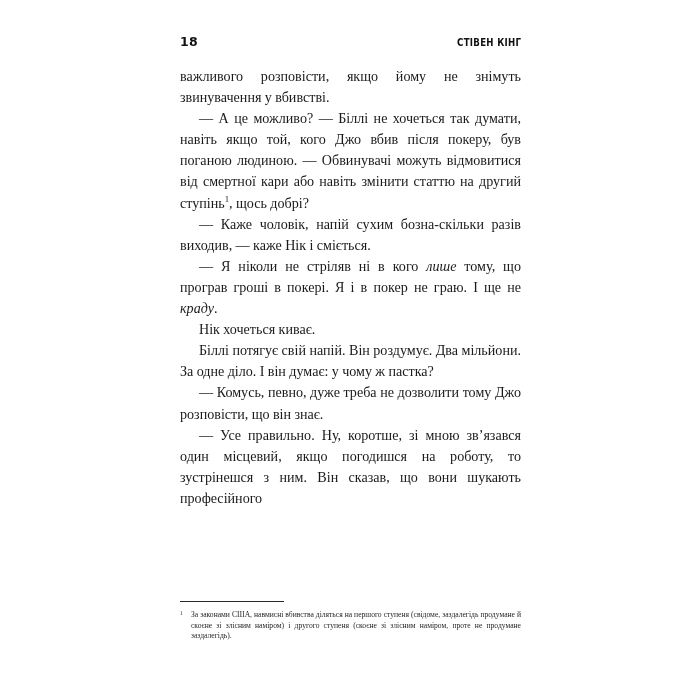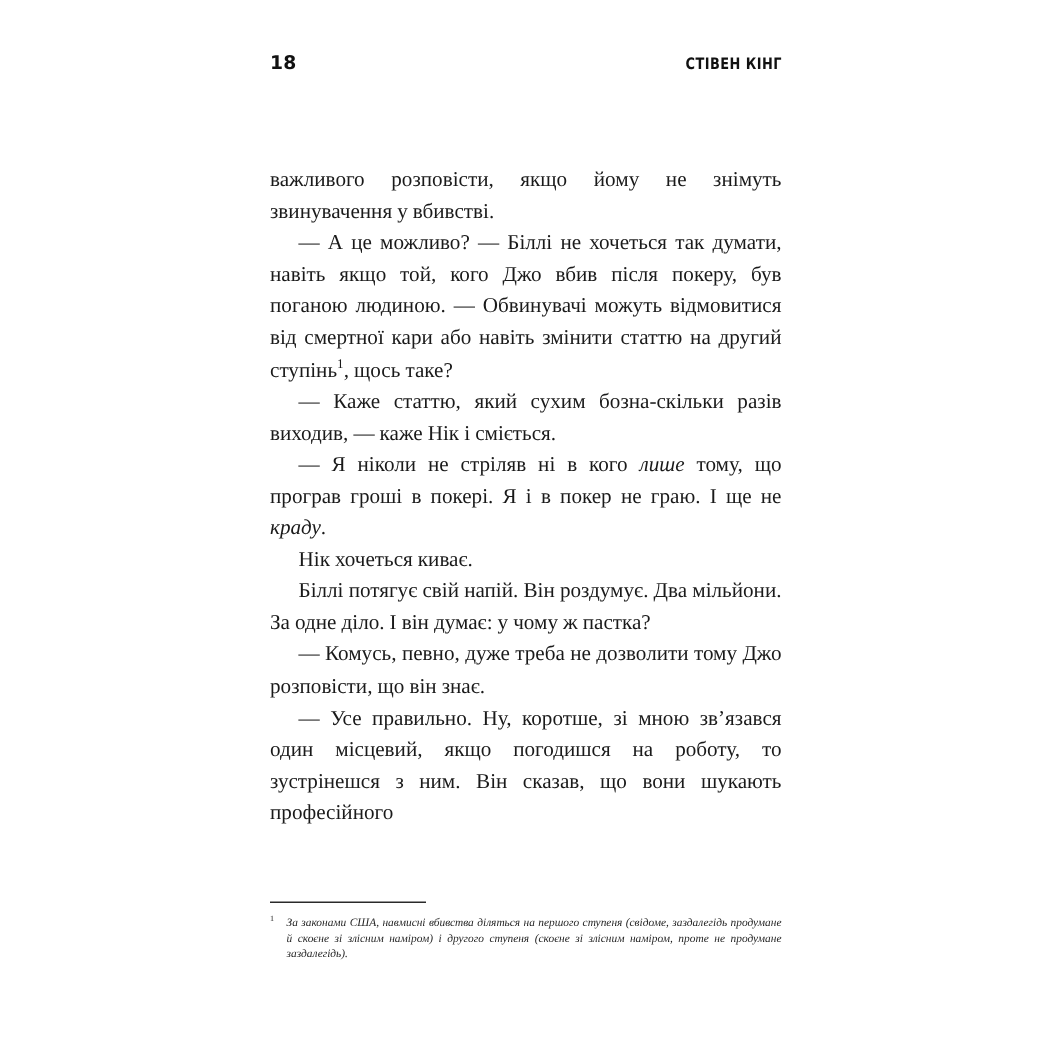--- a/index.html
+++ b/index.html
@@ -67,21 +67,20 @@
     text-align: justify;
     text-justify: inter-word;
     font-size: 14.1px;
     line-height: 21.1px;
     text-indent: 19px;
     hyphens: manual;
     word-spacing: -0.15px;
   }
   p.body-par.no-indent {
     text-indent: 0;
-    margin-top: 44px;
   }
   em {
     font-style: italic;
   }
   sup.fn-ref {
     font-size: 0.62em;
     vertical-align: super;
     line-height: 0;
   }
 
@@ -113,37 +112,36 @@
     line-height: 10.6px;
     vertical-align: super;
     position: relative;
     top: -2px;
     text-align: left;
   }
   .footnote .fn-text {
     flex: 1 1 auto;
     text-align: justify;
     hyphens: manual;
-    font-style: italic;
   }
 </style>
 </head>
 <body>
 
 <div class="page">
 
   <div class="running-head">
     <span class="folio">18</span>
     <span class="head-title">СТІВЕН КІНГ</span>
   </div>
 
   <div class="text-column">
       <p class="body-par no-indent"><span>важливого розповісти, якщо йому не знімуть звинувачення у вбивстві.</span></p>
-      <p class="body-par"><span>— А це можливо? — Біллі не хочеться так думати, навіть якщо той, кого Джо вбив після покеру, був поганою людиною. — Обвинувачі можуть відмовитися від смертної кари або навіть змінити статтю на другий ступінь</span><sup class="fn-ref">1</sup><span>, щось таке?</span></p>
-      <p class="body-par"><span>— Каже статтю, який сухим бозна-скільки разів виходив, — каже Нік і сміється.</span></p>
+      <p class="body-par"><span>— А це можливо? — Біллі не хочеться так думати, навіть якщо той, кого Джо вбив після покеру, був поганою людиною. — Обвинувачі можуть відмовитися від смертної кари або навіть змінити статтю на другий ступінь</span><sup class="fn-ref">1</sup><span>, щось добрі?</span></p>
+      <p class="body-par"><span>— Каже чоловік, напій сухим бозна-скільки разів виходив, — каже Нік і сміється.</span></p>
       <p class="body-par"><span>— Я ніколи не стріляв ні в кого </span><em>лише</em><span> тому, що програв гроші в покері. Я і в покер не граю. І ще не </span><em>краду</em><span>.</span></p>
       <p class="body-par"><span>Нік хочеться киває.</span></p>
       <p class="body-par"><span>Біллі потягує свій напій. Він роздумує. Два мільйони. За одне діло. І він думає: у чому ж пастка?</span></p>
       <p class="body-par"><span>— Комусь, певно, дуже треба не дозволити тому Джо розповісти, що він знає.</span></p>
       <p class="body-par"><span>— Усе правильно. Ну, коротше, зі мною зв’язався один місцевий, якщо погодишся на роботу, то зустрінешся з ним. Він сказав, що вони шукають професійного</span></p>
     </div>
 
   <div class="footnote-area">
     <div class="footnote-rule"></div>
     <div class="footnote">

